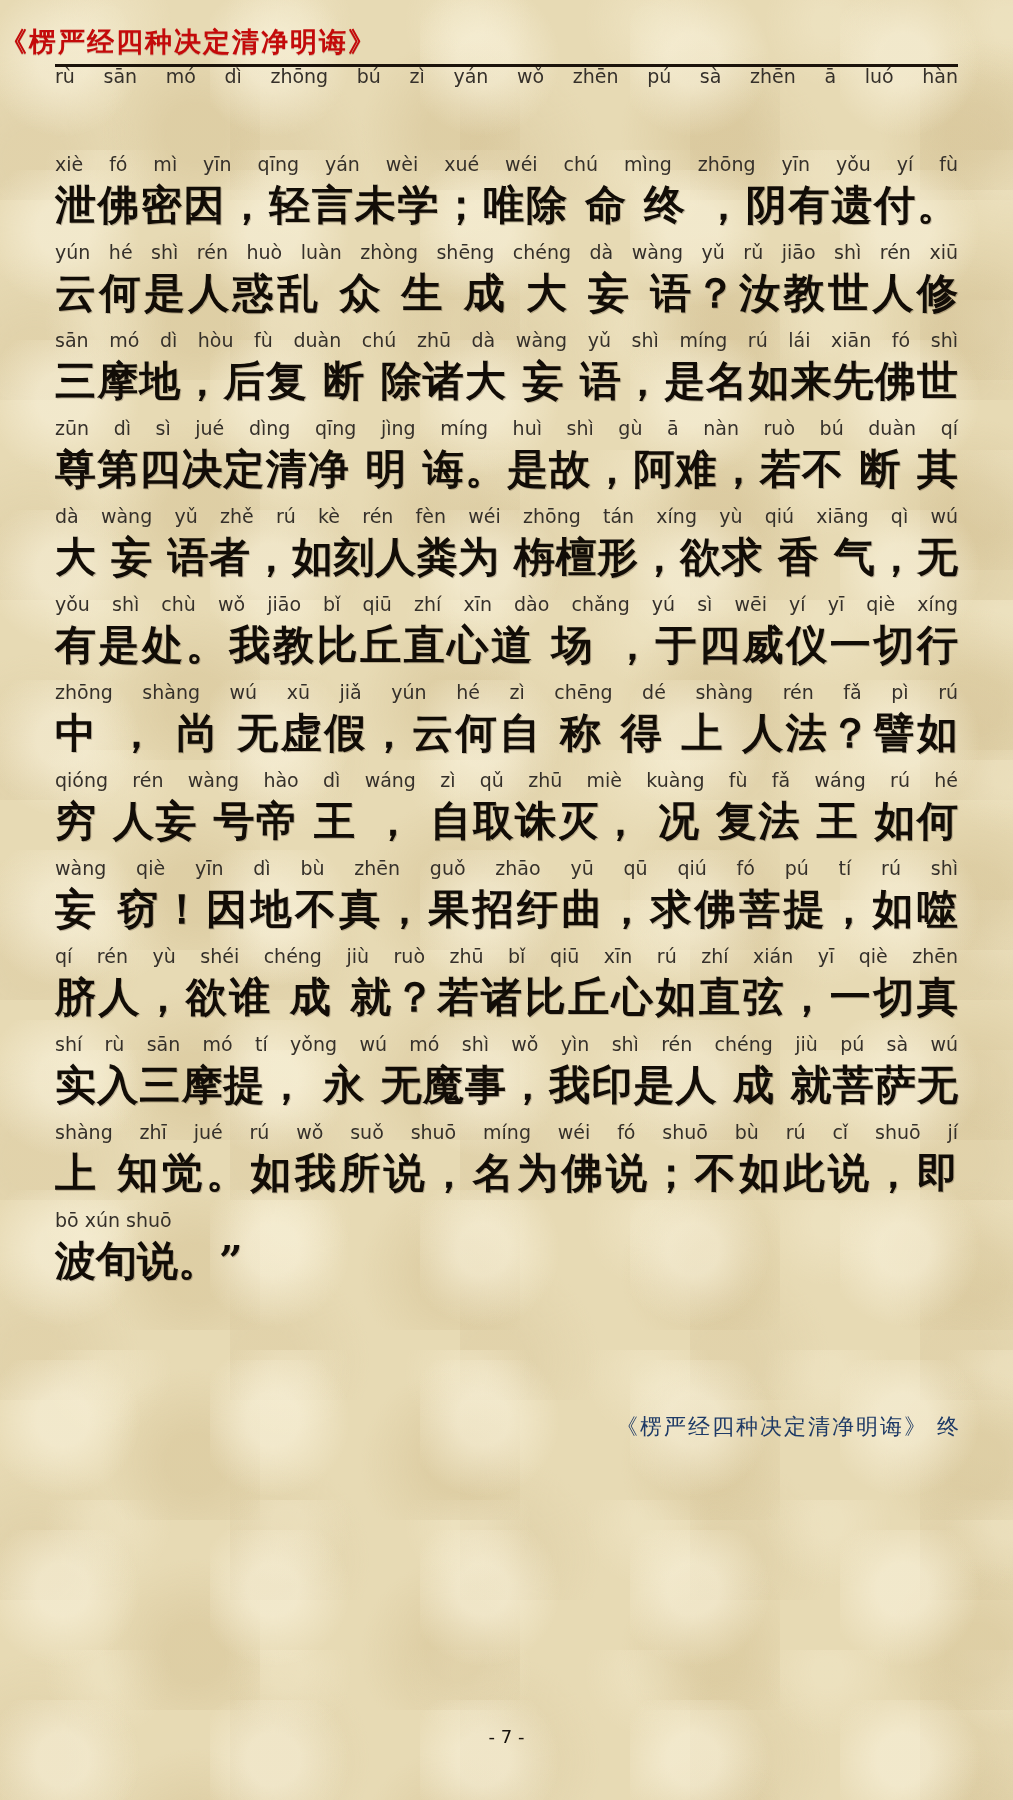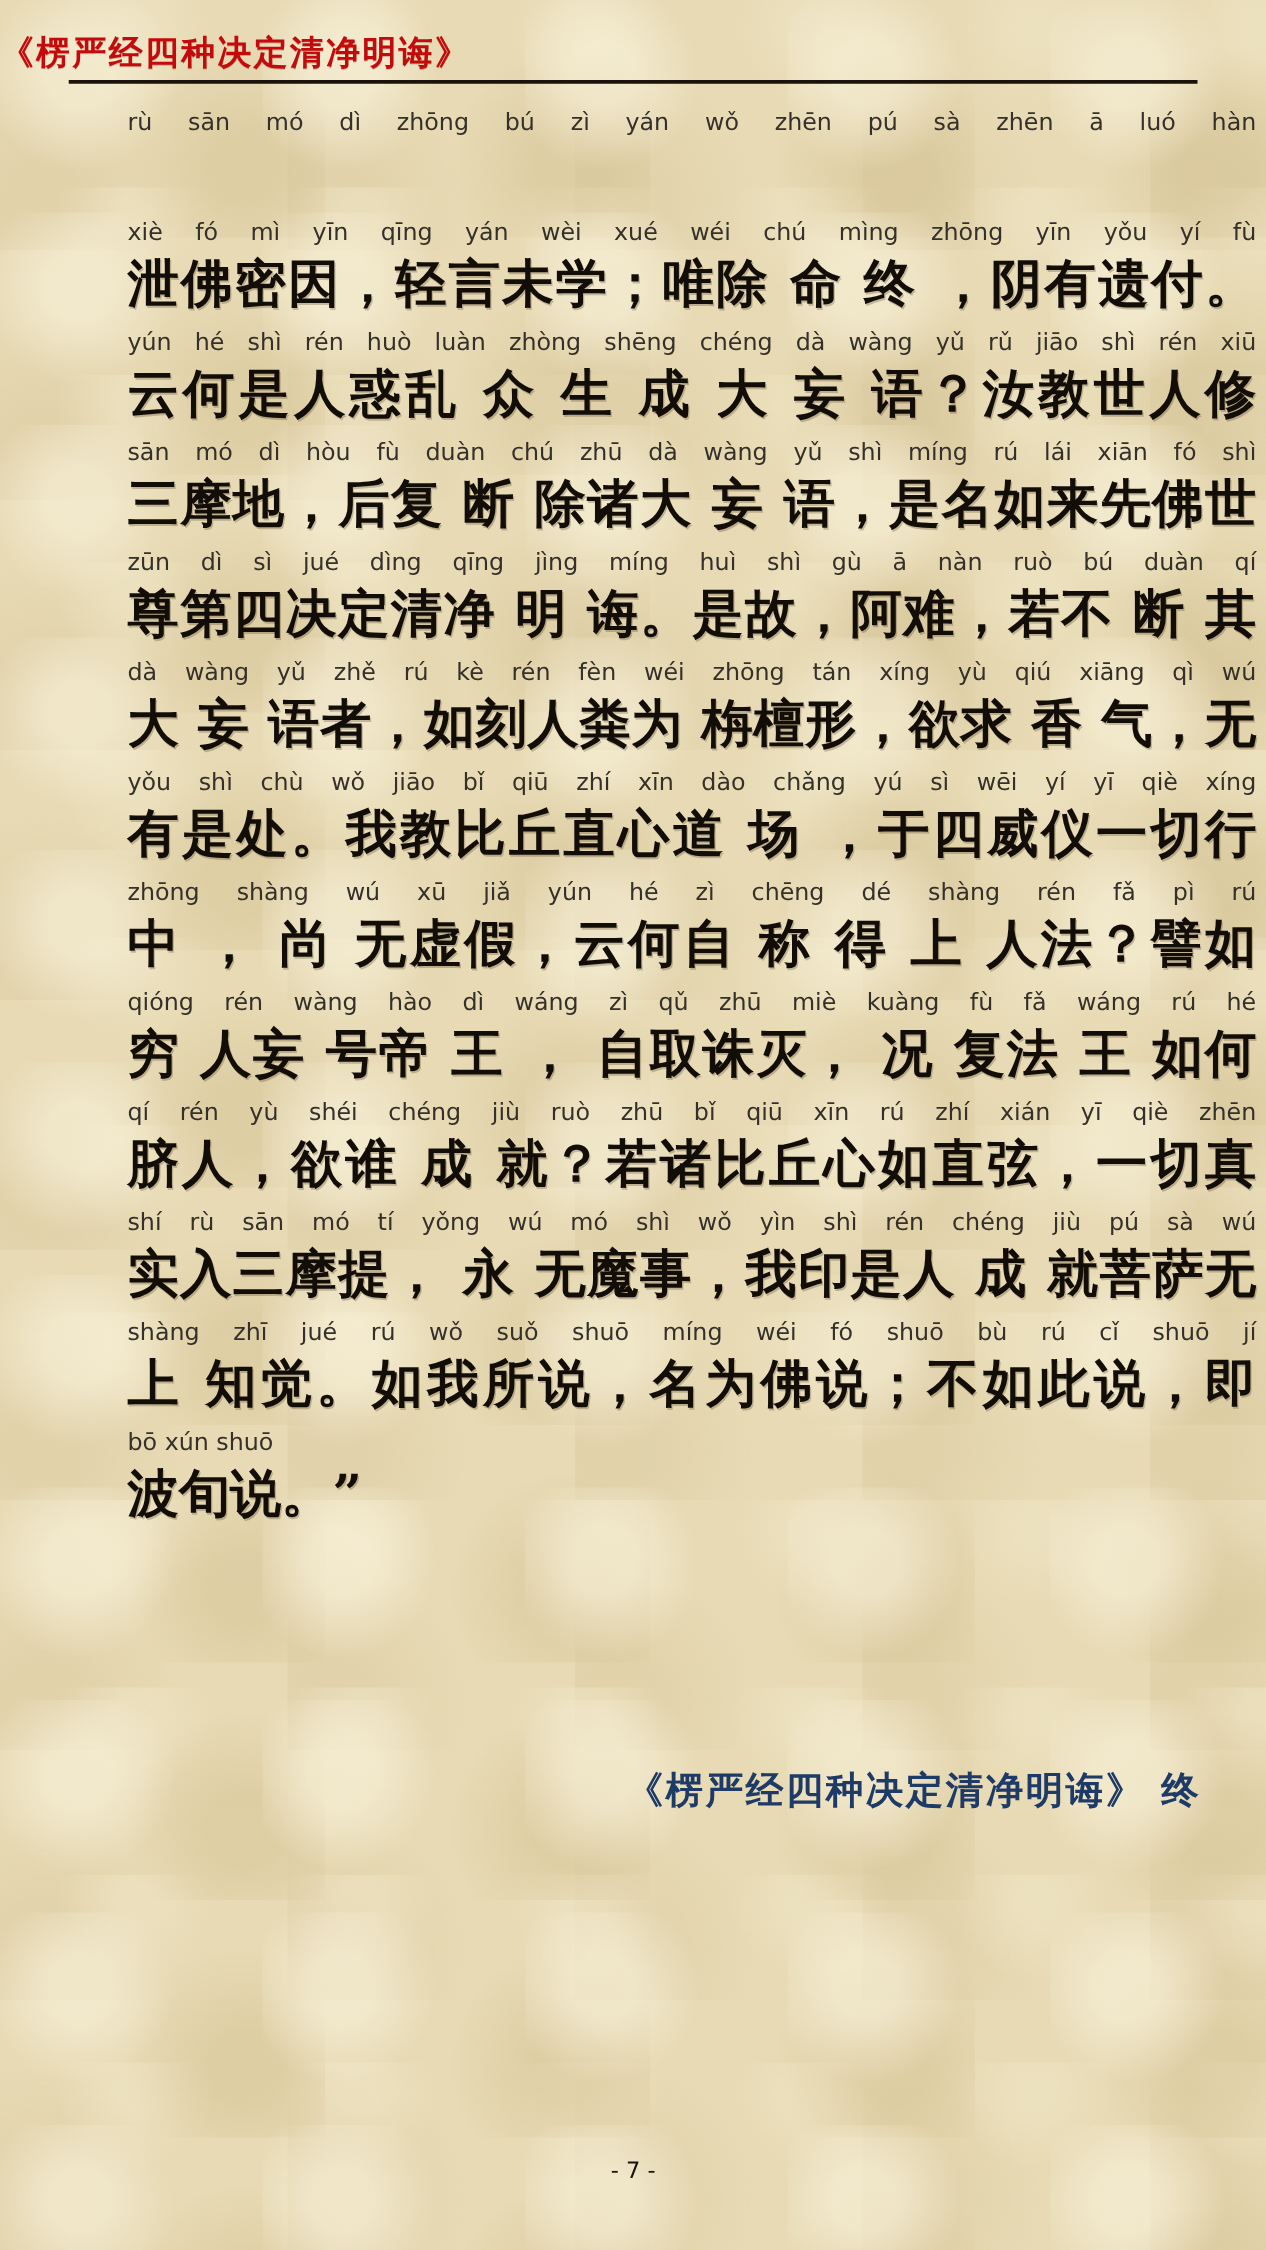--- a/index.html
+++ b/index.html
@@ -36,24 +36,23 @@
   .header-rule {
     position: absolute;
     top: 64px;
     left: 55px;
     width: 903px;
     height: 3px;
     background: #1b130b;
   }
   .text-block {
     position: absolute;
-    top: 86px;
+    top: 64px;
     left: 55px;
     width: 903px;
-    margin-left: 47px;
   }
   .text-line { height: 88px; }
   .pinyin-row {
     font-family: "DejaVu Sans", sans-serif;
     font-size: 19px;
     line-height: 25px;
     color: #35302a;
     text-align: justify;
     text-align-last: justify;
   }
@@ -70,22 +69,22 @@
   .text-line.last .pinyin-row,
   .text-line.last .hanzi-row {
     text-align: left;
     text-align-last: left;
   }
   .end-mark {
     position: absolute;
     top: 1412px;
     right: 52px;
     font-family: "DejaVu Serif", serif;
-    font-size: 30px;
-    font-weight: bold;
+    font-size: 22px;
+    font-weight: normal;
     letter-spacing: 2px;
     color: #1e3a66;
   }
   .page-number {
     position: absolute;
     top: 1726px;
     left: 0;
     width: 100%;
     text-align: center;
     font-family: "DejaVu Sans", sans-serif;
@@ -140,20 +139,24 @@
   <div class="text-line">
     <div class="pinyin-row">zhōng shàng wú xū jiǎ yún hé zì chēng dé shàng rén fǎ pì rú</div>
     <div class="hanzi-row">中 ， 尚 无虚假，云何自 称 得 上 人法？譬如</div>
   </div>
 
   <div class="text-line">
     <div class="pinyin-row">qióng rén wàng hào dì wáng zì qǔ zhū miè kuàng fù fǎ wáng rú hé</div>
     <div class="hanzi-row">穷 人妄 号帝 王 ， 自取诛灭， 况 复法 王 如何</div>
   </div>
 
+  <div class="text-line">
+    <div class="pinyin-row">wàng qiè yīn dì bù zhēn guǒ zhāo yū qū qiú fó pú tí rú shì</div>
+    <div class="hanzi-row">妄 窃！因地不真，果招纡曲，求佛菩提，如噬</div>
+  </div>
 
   <div class="text-line">
     <div class="pinyin-row">qí rén yù shéi chéng jiù ruò zhū bǐ qiū xīn rú zhí xián yī qiè zhēn</div>
     <div class="hanzi-row">脐人，欲谁 成 就？若诸比丘心如直弦，一切真</div>
   </div>
 
   <div class="text-line">
     <div class="pinyin-row">shí rù sān mó tí yǒng wú mó shì wǒ yìn shì rén chéng jiù pú sà wú</div>
     <div class="hanzi-row">实入三摩提， 永 无魔事，我印是人 成 就菩萨无</div>
   </div>

